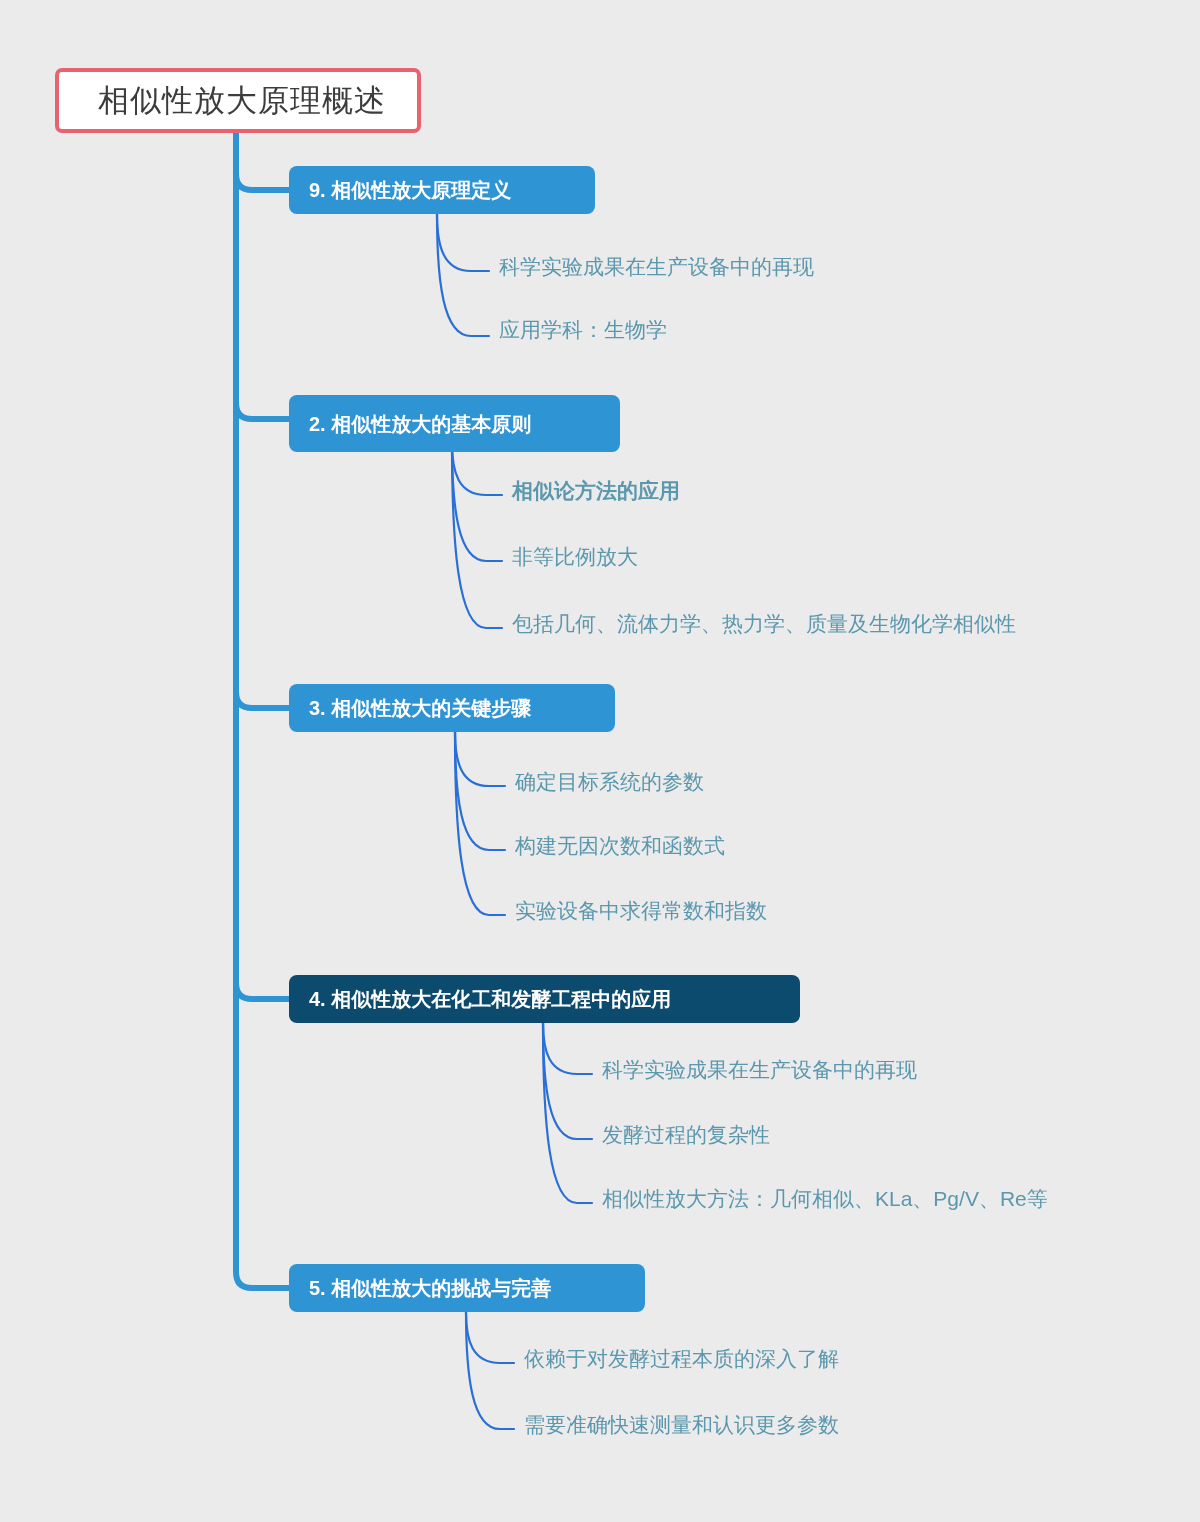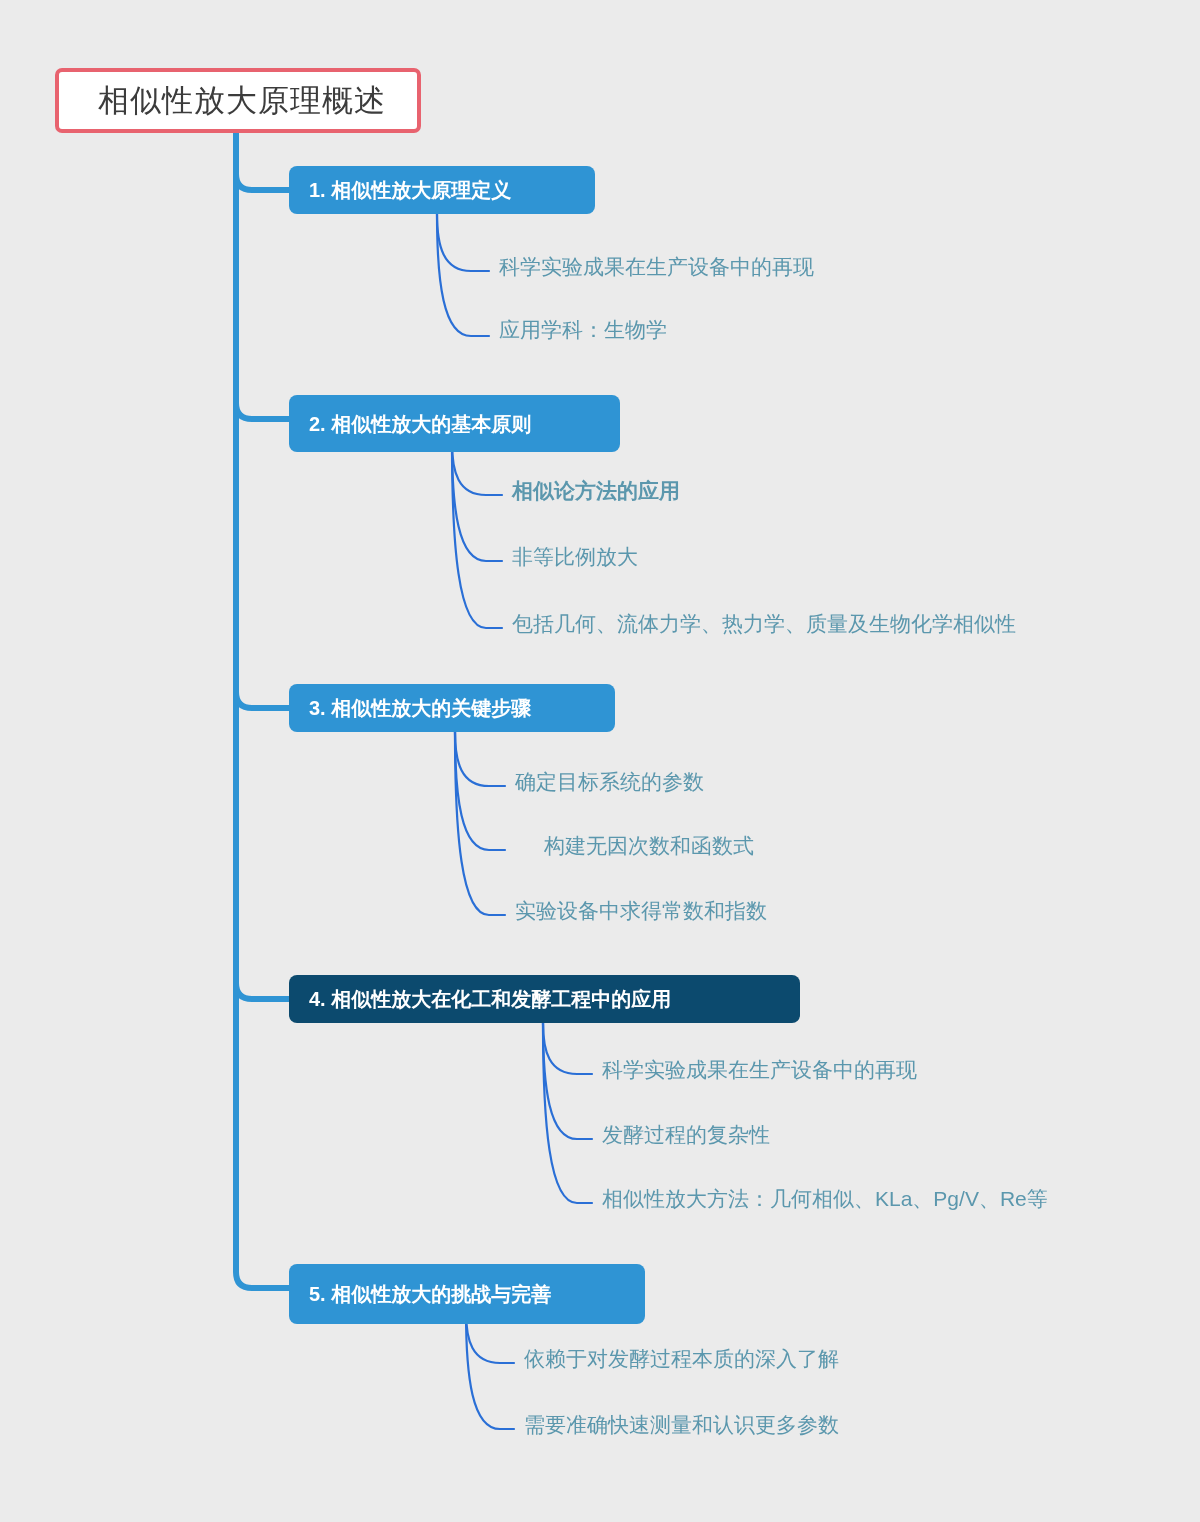--- a/index.html
+++ b/index.html
@@ -102,42 +102,42 @@
       <path d="M 466 1312 C 466 1340.05, 472 1363, 500 1363 L 514 1363" fill="none" stroke="#2a6fd6" stroke-width="2.2" stroke-linecap="round"></path>
       <path d="M 466 1312 C 466 1376.35, 472 1429, 500 1429 L 514 1429" fill="none" stroke="#2a6fd6" stroke-width="2.2" stroke-linecap="round"></path>
     </svg>
 
   <div class="root-node" id="root-node" style="left: 55px; top: 68px; width: 366px; height: 65px; border-color: rgb(232, 99, 111); background: rgb(255, 255, 255);">
     <span class="root-label" style="color: rgb(60, 60, 60); margin-left: 8px;">相似性放大原理概述</span>
   </div>
 
   <div id="branch-layer">
       <div class="branch-node" style="left: 289px; top: 166px; width: 306px; height: 48px; background: rgb(47, 148, 212);">
-        <span class="branch-label" style="color: rgb(255, 255, 255);">1. 相似性放大原理定义</span>
+        <span class="branch-label" style="color: rgb(255, 255, 255);">9. 相似性放大原理定义</span>
       </div>
       <div class="leaf-node" style="left: 499px; top: 256px;"><span class="leaf-label" style="color: rgb(91, 151, 173);">科学实验成果在生产设备中的再现</span></div>
       <div class="leaf-node" style="left: 499px; top: 321px; font-family: Liberation Mono, monospace;"><span class="leaf-label" style="color: rgb(91, 151, 173);">应用学科：生物学</span></div>
       <div class="branch-node" style="left: 289px; top: 395px; width: 331px; height: 57px; background: rgb(47, 148, 212);">
         <span class="branch-label" style="color: rgb(255, 255, 255);">2. 相似性放大的基本原则</span>
       </div>
       <div class="leaf-node" style="left: 512px; top: 480px;"><span class="leaf-label" style="color: rgb(91, 151, 173); font-weight: bold;">相似论方法的应用</span></div>
       <div class="leaf-node" style="left: 512px; top: 546px;"><span class="leaf-label" style="color: rgb(91, 151, 173);">非等比例放大</span></div>
       <div class="leaf-node" style="left: 512px; top: 613px;"><span class="leaf-label" style="color: rgb(91, 151, 173);">包括几何、流体力学、热力学、质量及生物化学相似性</span></div>
       <div class="branch-node" style="left: 289px; top: 684px; width: 326px; height: 48px; background: rgb(47, 148, 212);">
         <span class="branch-label" style="color: rgb(255, 255, 255);">3. 相似性放大的关键步骤</span>
       </div>
       <div class="leaf-node" style="left: 515px; top: 771px;"><span class="leaf-label" style="color: rgb(91, 151, 173);">确定目标系统的参数</span></div>
-      <div class="leaf-node" style="left: 544px; top: 835px;"><span class="leaf-label" style="color: rgb(91, 151, 173);">构建无因次数和函数式</span></div>
+      <div class="leaf-node" style="left: 515px; top: 835px;"><span class="leaf-label" style="color: rgb(91, 151, 173);">构建无因次数和函数式</span></div>
       <div class="leaf-node" style="left: 515px; top: 900px;"><span class="leaf-label" style="color: rgb(91, 151, 173);">实验设备中求得常数和指数</span></div>
       <div class="branch-node" style="left: 289px; top: 975px; width: 511px; height: 48px; background: #0c4a6e;">
         <span class="branch-label" style="color: rgb(255, 255, 255);">4. 相似性放大在化工和发酵工程中的应用</span>
       </div>
       <div class="leaf-node" style="left: 602px; top: 1059px;"><span class="leaf-label" style="color: rgb(91, 151, 173);">科学实验成果在生产设备中的再现</span></div>
       <div class="leaf-node" style="left: 602px; top: 1124px;"><span class="leaf-label" style="color: rgb(91, 151, 173);">发酵过程的复杂性</span></div>
       <div class="leaf-node" style="left: 602px; top: 1188px;"><span class="leaf-label" style="color: rgb(91, 151, 173);">相似性放大方法：几何相似、KLa、Pg/V、Re等</span></div>
-      <div class="branch-node" style="left: 289px; top: 1264px; width: 356px; height: 60px; background: rgb(47, 148, 212);">
+      <div class="branch-node" style="left: 289px; top: 1264px; width: 356px; height: 48px; background: rgb(47, 148, 212);">
         <span class="branch-label" style="color: rgb(255, 255, 255);">5. 相似性放大的挑战与完善</span>
       </div>
       <div class="leaf-node" style="left: 524px; top: 1348px;"><span class="leaf-label" style="color: rgb(91, 151, 173);">依赖于对发酵过程本质的深入了解</span></div>
       <div class="leaf-node" style="left: 524px; top: 1414px;"><span class="leaf-label" style="color: rgb(91, 151, 173);">需要准确快速测量和认识更多参数</span></div>
     </div>
 
 </div>
 
 </body></html>

